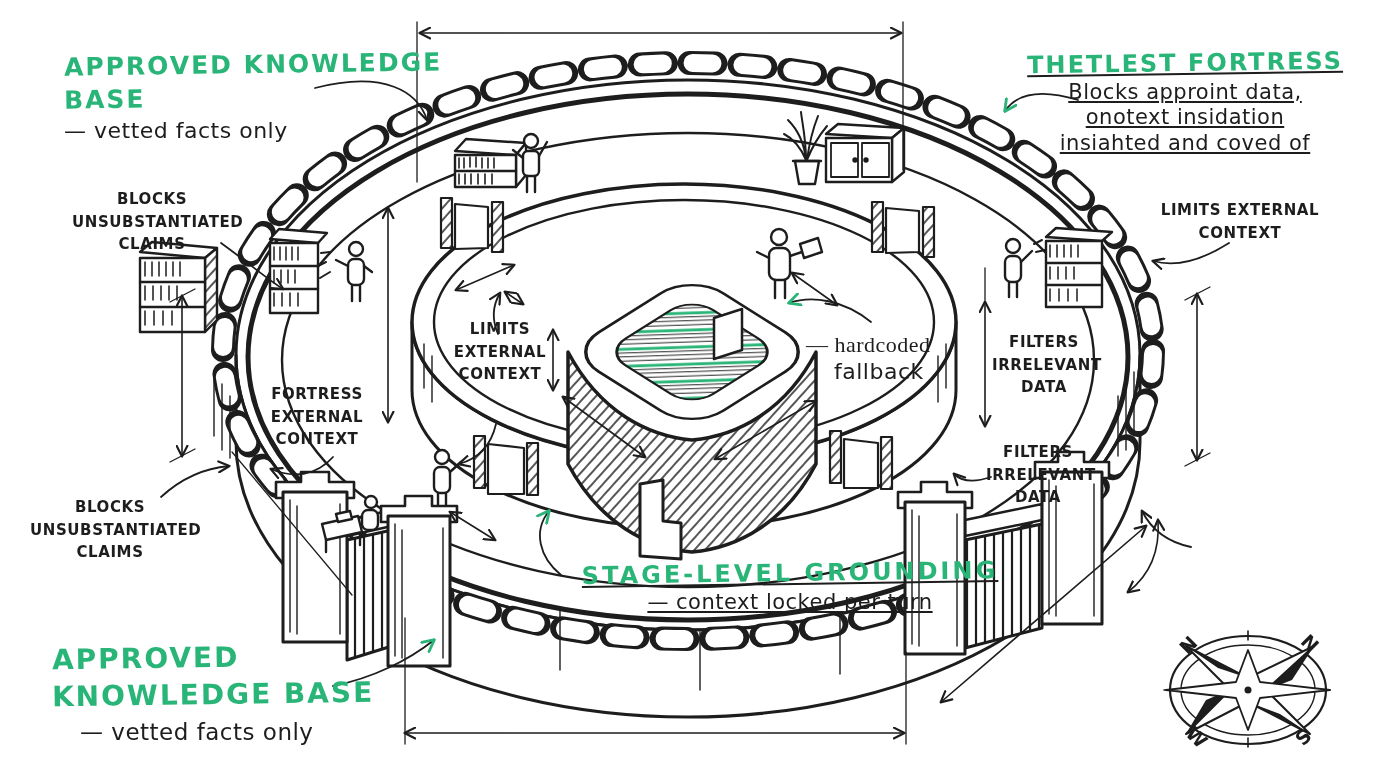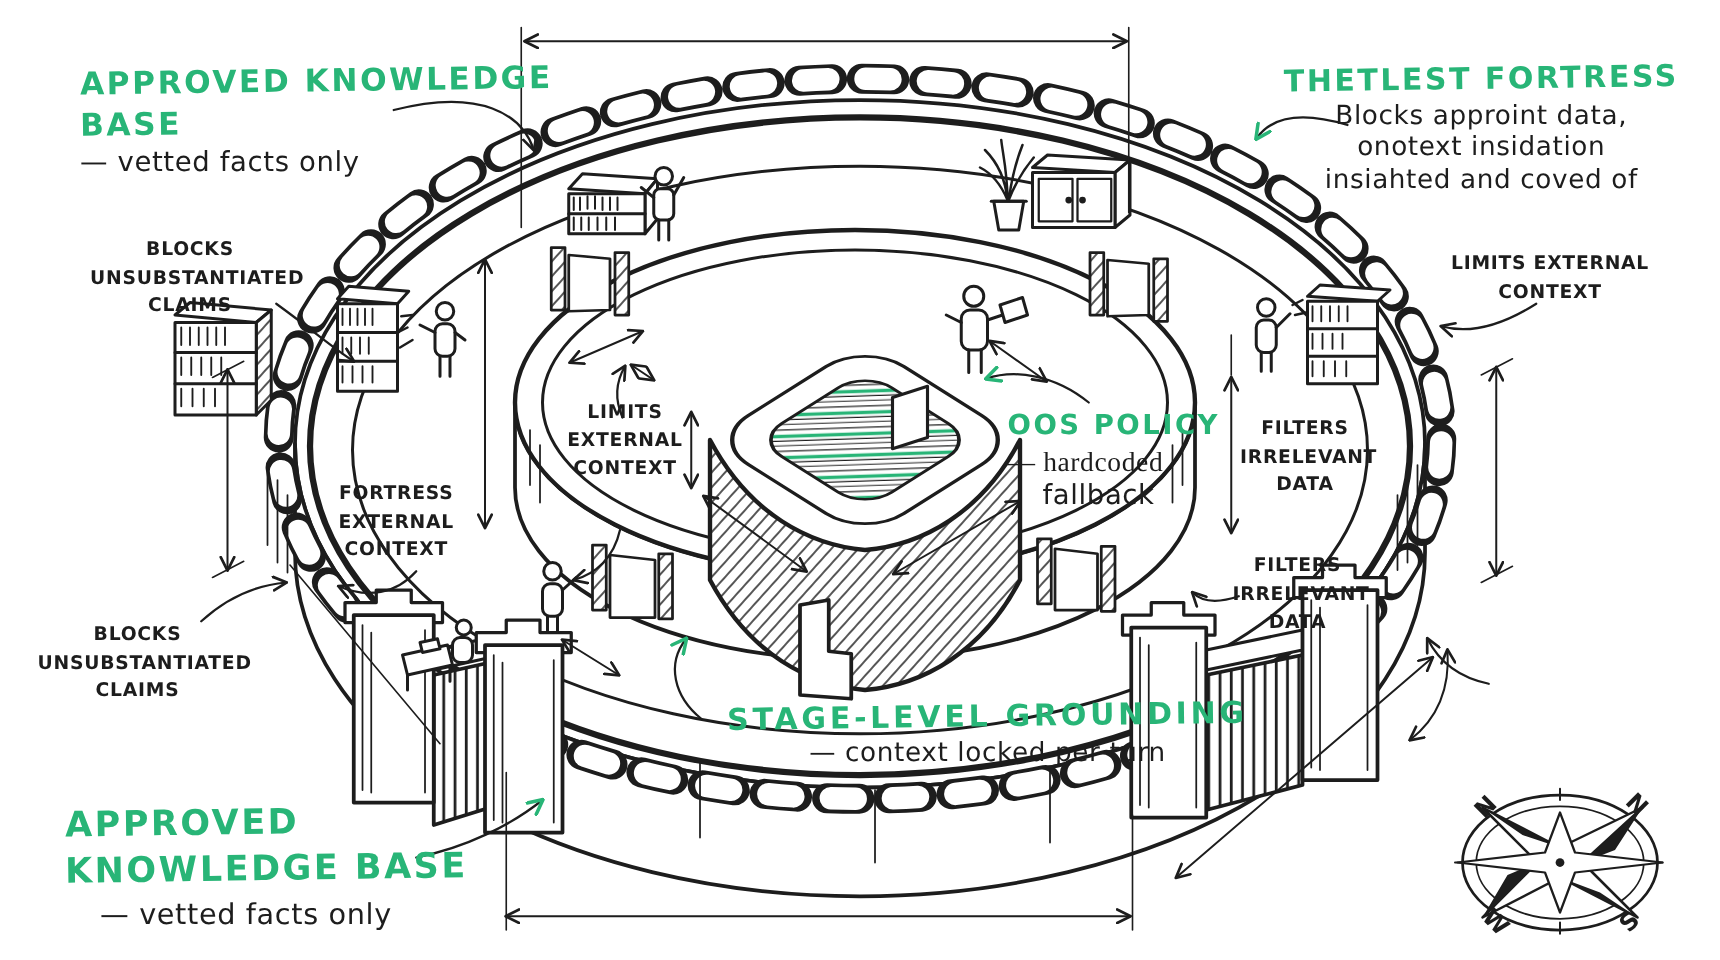--- a/index.html
+++ b/index.html
@@ -250,21 +250,21 @@
     <text class="compass-letter" transform="translate(1308,742) rotate(-45)">S</text>
   </g>
 </svg>
 
 <div class="lbl" style="left:64px;top:48px;">
   <div class="big">APPROVED KNOWLEDGE</div>
   <div class="big">BASE</div>
   <div class="note" style="margin-top:4px;">— vetted facts only</div>
 </div>
 
-<div class="lbl ctr" style="left:1020px;top:48px;width:330px;">
+<div class="lbl ctr" style="left:1020px;top:48px;width:330px;text-decoration:underline;">
   <div class="big" style="font-size:24px;">THETLEST FORTRESS</div>
   <div class="note" style="font-size:21px;">Blocks approint data,</div>
   <div class="note" style="font-size:21px;">onotext insidation</div>
   <div class="note" style="font-size:21px;">insiahted and coved of</div>
 </div>
 
 <div class="lbl cap ctr" style="left:72px;top:188px;width:160px;">
   <div>BLOCKS</div>
   <div>UNSUBSTANTIATED</div>
   <div>CLAIMS</div>
@@ -287,39 +287,38 @@
   <div>CLAIMS</div>
 </div>
 
 <div class="lbl cap ctr" style="left:448px;top:318px;width:104px;">
   <div>LIMITS</div>
   <div>EXTERNAL</div>
   <div>CONTEXT</div>
 </div>
 
 <div class="lbl" style="left:806px;top:328px;">
-  <div class="mid">OOS POLICY</div>
   <div class="note" style="margin-top:4px;font-family:Liberation Serif, serif;">— hardcoded</div>
   <div class="note ind">fallback</div>
 </div>
 
 <div class="lbl cap ctr" style="left:992px;top:331px;width:104px;">
   <div>FILTERS</div>
   <div>IRRELEVANT</div>
   <div>DATA</div>
 </div>
 
 <div class="lbl cap ctr" style="left:986px;top:441px;width:104px;">
   <div>FILTERS</div>
   <div>IRRELEVANT</div>
   <div>DATA</div>
 </div>
 
 
-<div class="lbl ctr" style="left:555px;top:558px;width:470px;">
+<div class="lbl ctr" style="left:555px;top:558px;width:470px;text-decoration:underline;">
   <div class="big" style="font-size:24px;letter-spacing:3px;">STAGE-LEVEL GROUNDING</div>
   <div class="note" style="font-size:21px;">— context locked per turn</div>
 </div>
 
 <div class="lbl" style="left:52px;top:640px;">
   <div class="big" style="font-size:28px;">APPROVED</div>
   <div class="big" style="font-size:28px;">KNOWLEDGE BASE</div>
   <div class="note" style="margin-left:28px;margin-top:4px;font-size:23px;">— vetted facts only</div>
 </div>
 

